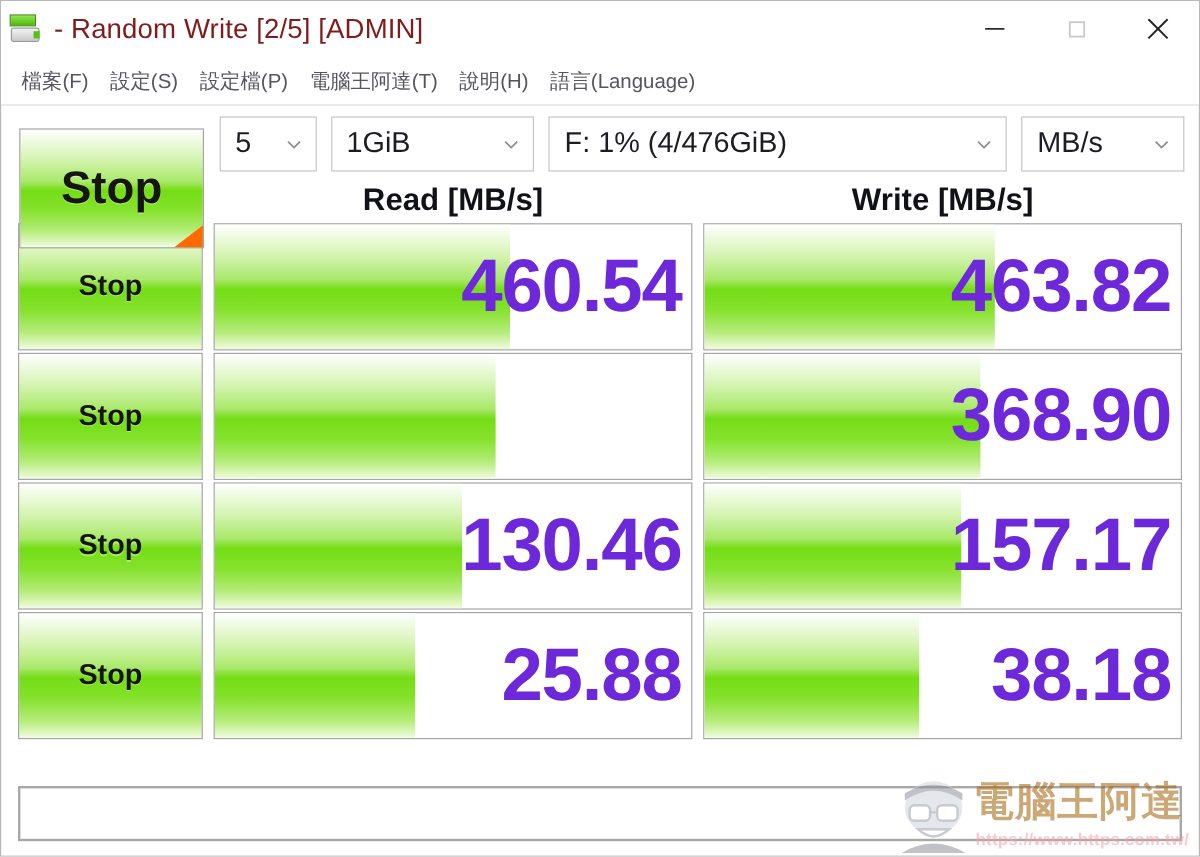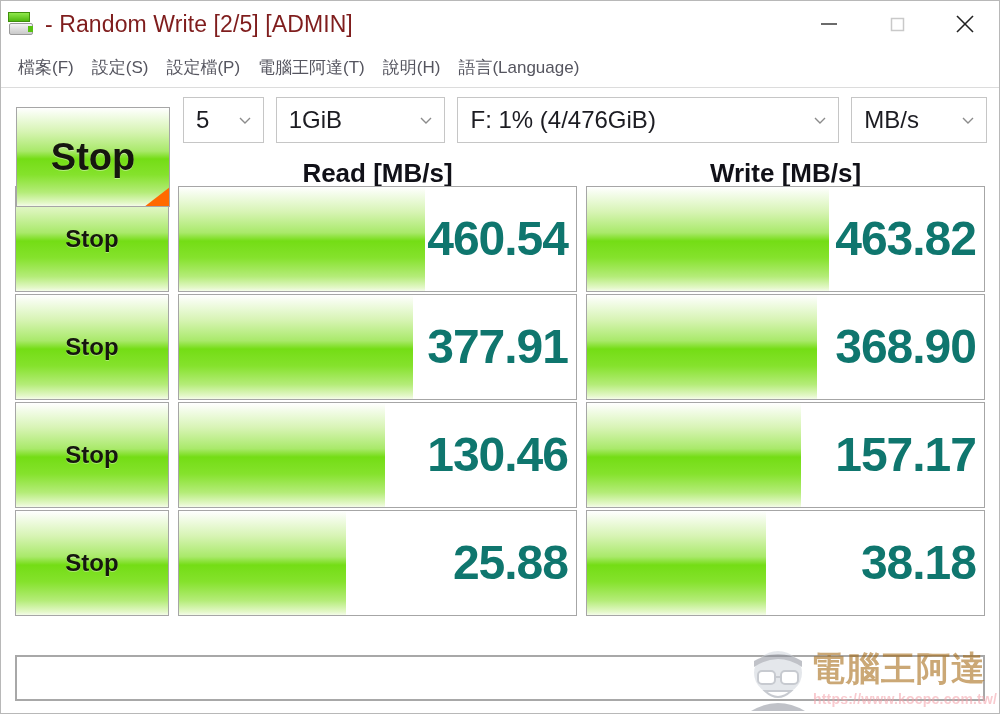--- a/index.html
+++ b/index.html
@@ -137,21 +137,21 @@
     flex: 1 1 auto;
     position: relative;
     padding: 0 14px 0 14px;
     box-sizing: border-box;
     display: flex;
     flex-direction: column;
   }
   .headers {
     display: flex;
     height: 40px;
-    align-items: flex-end;
+    align-items: center;
     flex: 0 0 auto;
   }
   .hdr-spacer { width: 154px; flex: 0 0 auto; margin-right: 9px; }
   .hdr {
     flex: 1 1 0;
     text-align: center;
     font-size: 26px;
     font-weight: bold;
     color: #111118;
     line-height: 1;
@@ -214,23 +214,23 @@
   }
   .score.read { margin-right: 9px; }
   .score .bar {
     position: absolute;
     left: 0; top: 0; bottom: 0;
     z-index: 1;
   }
   .score .val {
     position: relative;
     z-index: 2;
-    font-size: 48px;
-    font-weight: bold;
-    color: #0f766e;
+    font-size: 62px;
+    font-weight: bold;
+    color: #6d28d9;
     letter-spacing: -1px;
     line-height: 1;
     padding-right: 8px;
     white-space: nowrap;
     font-family: "Liberation Sans", sans-serif;
   }
 
   
   .all-btn {
     position: absolute;
@@ -408,21 +408,20 @@
           <span class="val">463.82</span>
         </div>
       </div>
 
       <div class="row">
         <div class="test-btn greenfill">
           <span class="lbl">Stop</span>
         </div>
         <div class="score read">
           <div class="bar greenfill" style="width: 59%;"></div>
-          <span class="val">377.91</span>
         </div>
         <div class="score">
           <div class="bar greenfill" style="width: 58%;"></div>
           <span class="val">368.90</span>
         </div>
       </div>
 
       <div class="row">
         <div class="test-btn greenfill">
           <span class="lbl">Stop</span>
@@ -462,16 +461,16 @@
     <svg class="wm-face" viewBox="0 0 66 62">
       <ellipse cx="33" cy="24" rx="24" ry="22" fill="#cfd4dc"></ellipse>
       <path d="M9 18 Q33 2 57 18 L57 12 Q33 -2 9 12 Z" fill="#8d929c"></path>
       <rect x="13" y="22" width="17" height="13" rx="4" fill="#ffffff" stroke="#9aa0aa" stroke-width="2"></rect>
       <rect x="36" y="22" width="17" height="13" rx="4" fill="#ffffff" stroke="#9aa0aa" stroke-width="2"></rect>
       <line x1="30" y1="28" x2="36" y2="28" stroke="#9aa0aa" stroke-width="2"></line>
       <path d="M20 42 Q33 54 46 42 Z" fill="#ffffff" stroke="#9aa0aa" stroke-width="2"></path>
       <path d="M6 62 Q33 46 60 62 Z" fill="#8d929c"></path>
     </svg>
     <div class="wm-text">電腦王阿達</div>
-    <div class="wm-url">https://www.kocpc.com.tw/</div>
+    <div class="wm-url">https://www.https.com.tw/</div>
   </div>
 
 </div>
 
 </body></html>

